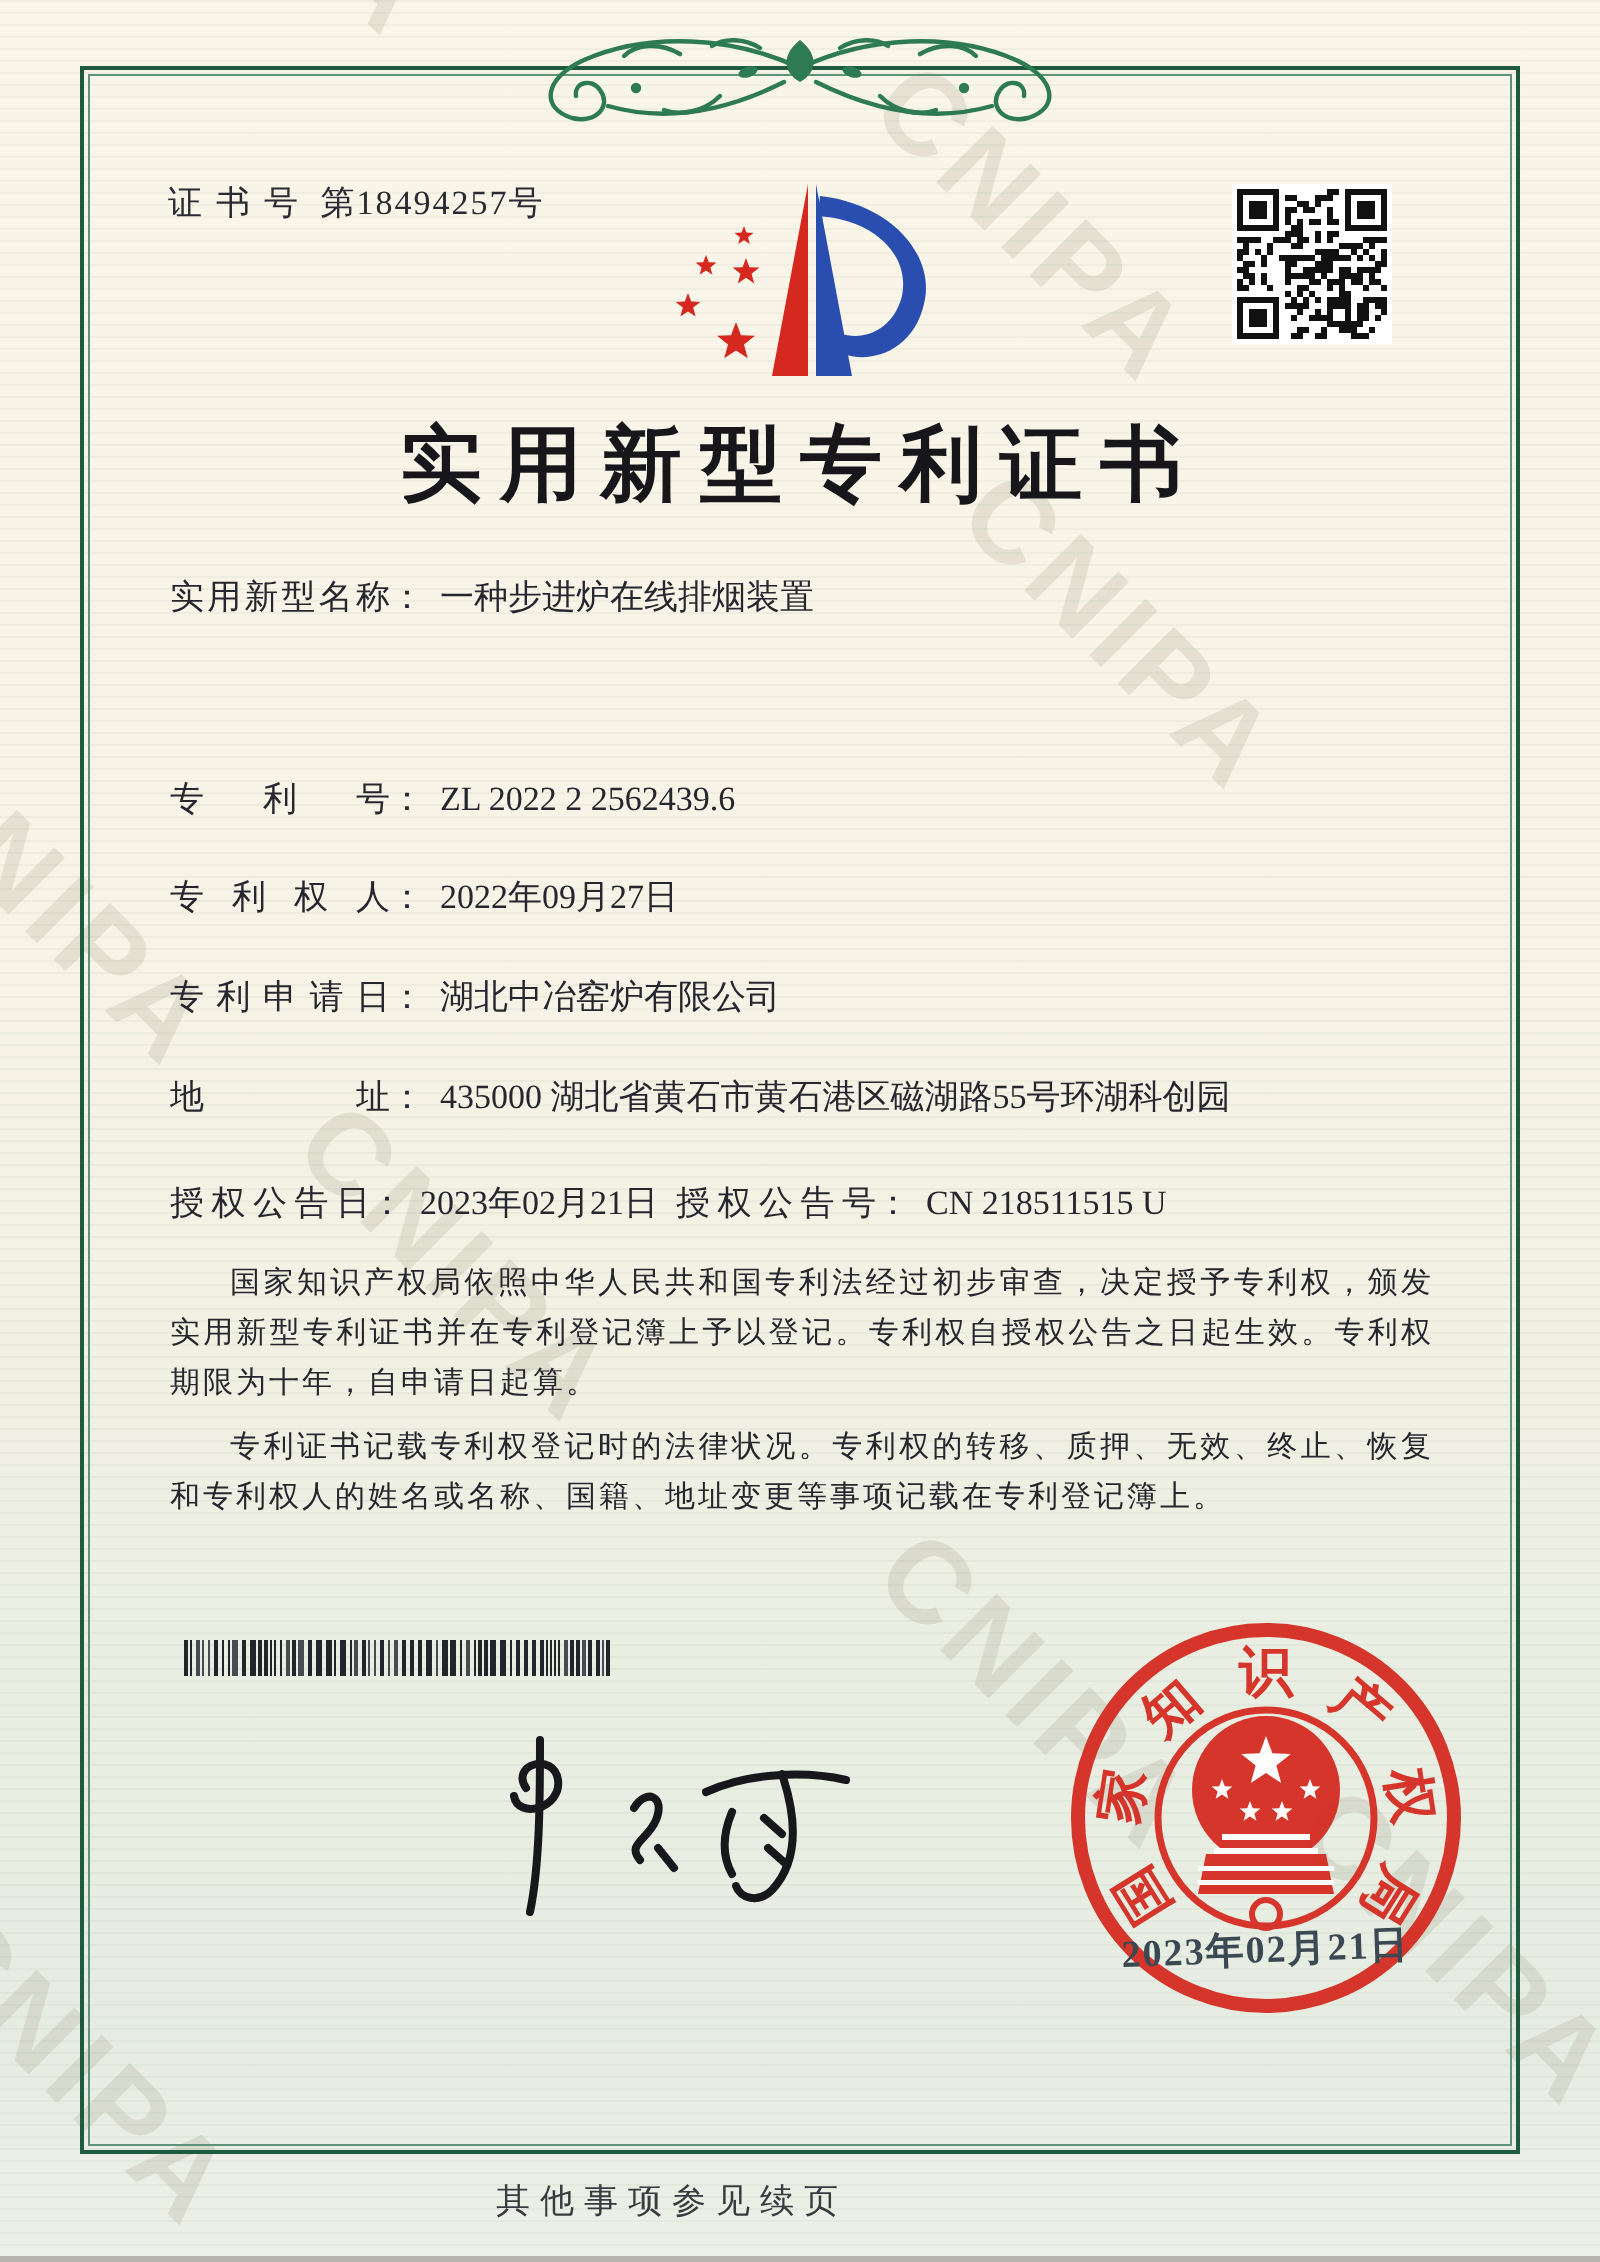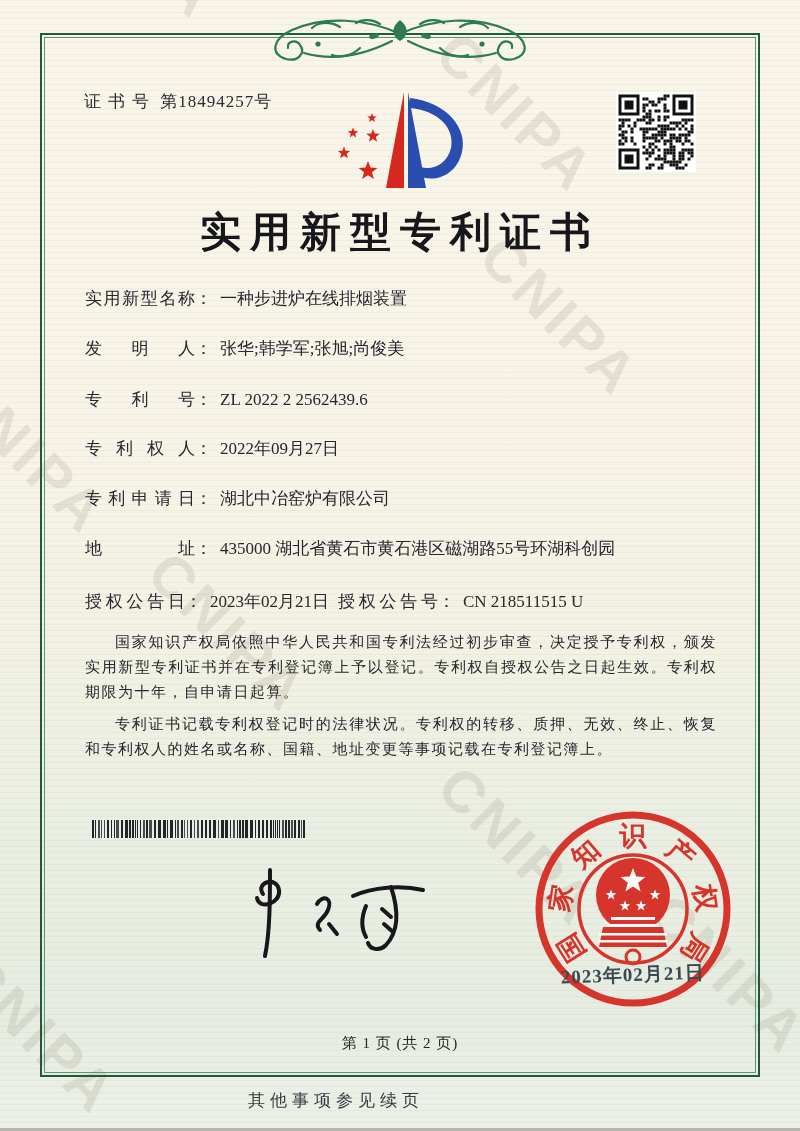--- a/index.html
+++ b/index.html
@@ -322,23 +322,20 @@
         <rect x="62.5" y="74.5" width="3" height="3"></rect>
         <rect x="65.5" y="74.5" width="3" height="3"></rect>
       </g>
   </svg>
 
   <div class="title">实用新型专利证书</div>
 
   <div class="field-row r0">
     <span class="flabel">实用新型名称</span><span class="fsep">：</span><span class="fvalue">一种步进炉在线排烟装置</span>
   </div>
-  <div class="field-row r1">
-    <span class="flabel">发明人</span><span class="fsep">：</span><span class="fvalue">张华;韩学军;张旭;尚俊美</span>
-  </div>
   <div class="field-row r2">
     <span class="flabel">专利号</span><span class="fsep">：</span><span class="fvalue">ZL 2022 2 2562439.6</span>
   </div>
   <div class="field-row r3">
     <span class="flabel">专利权人</span><span class="fsep">：</span><span class="fvalue">2022年09月27日</span>
   </div>
   <div class="field-row r4">
     <span class="flabel">专利申请日</span><span class="fsep">：</span><span class="fvalue">湖北中冶窑炉有限公司</span>
   </div>
   <div class="field-row r5">
@@ -466,18 +463,17 @@
         </g>
       <rect x="78" y="108" width="44" height="3" fill="#ffffff"></rect>
       <rect x="74" y="115" width="52" height="3" fill="#ffffff"></rect>
       <rect x="66" y="124" width="68" height="2.5" fill="#ffffff"></rect>
       <rect x="66" y="131" width="68" height="2.5" fill="#ffffff"></rect>
       <circle cx="100" cy="148" r="7" fill="none" stroke="#d5281e" stroke-width="3"></circle>
     </g>
     <text class="seal-date" x="100" y="172" text-anchor="middle" transform="rotate(-2 100 172)">2023年02月21日</text>
   </svg>
 
-  <div class="page-num">第 1 页 (共 2 页)</div>
 
   <div class="footer-note">其他事项参见续页</div>
 
   <div class="bottom-edge"></div>
 </div>
 
 </body></html>

